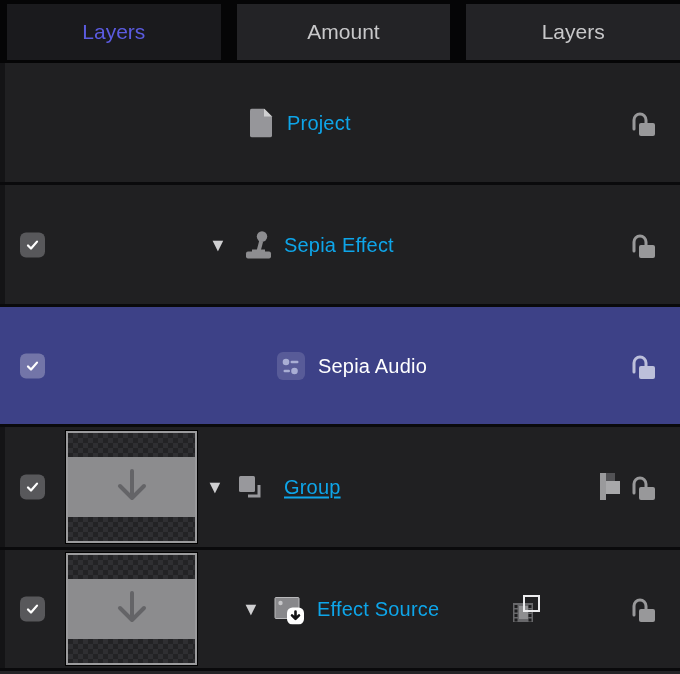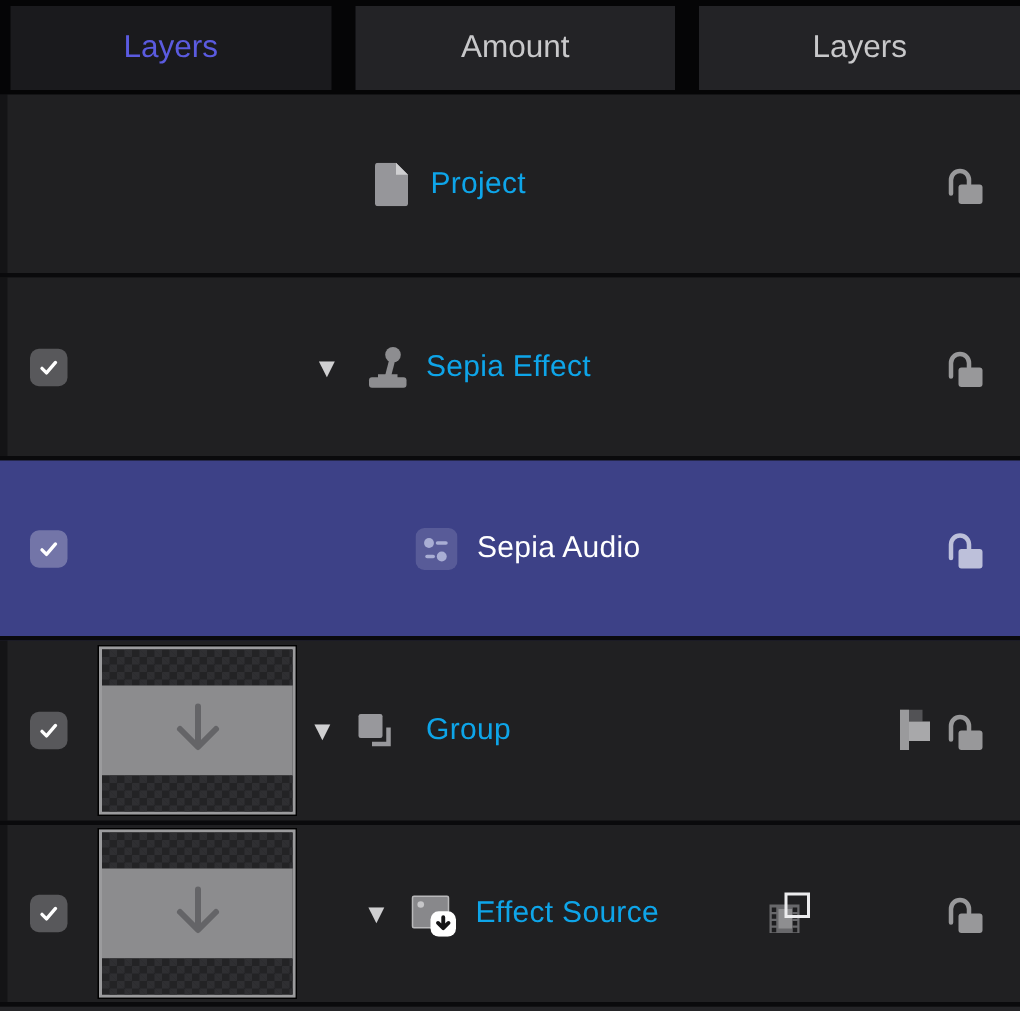--- a/index.html
+++ b/index.html
@@ -37,21 +37,21 @@
   .chk{
     left:20px;width:25px;height:25px;border-radius:6px;background:#58585b;
     display:flex;align-items:center;justify-content:center;
   }
   .selected .chk{background:rgba(255,255,255,.28);}
   
   .tri{color:#cfcfd1;font-size:18px;line-height:1;}
   
   .lbl{font-size:20px;font-weight:500;color:#0ea5e9;letter-spacing:.2px;white-space:nowrap;}
   .selected .lbl{color:#ffffff;}
-  .lbl.underline{text-underline-offset:3px;text-decoration-thickness:1.5px;}
+  .lbl.underline{text-decoration:underline;text-underline-offset:3px;text-decoration-thickness:1.5px;}
   
   .thumb{
     left:66px;width:131px;height:112px;border:2px solid #9b9b9d;
     box-shadow:0 0 0 1px #000;background:#29292b;
     display:flex;flex-direction:column;box-sizing:border-box;
   }
   .checker{
     height:24px;background-color:#232325;
     background-image:
       linear-gradient(45deg,#2f2f32 26%,transparent 26%,transparent 74%,#2f2f32 74%),

